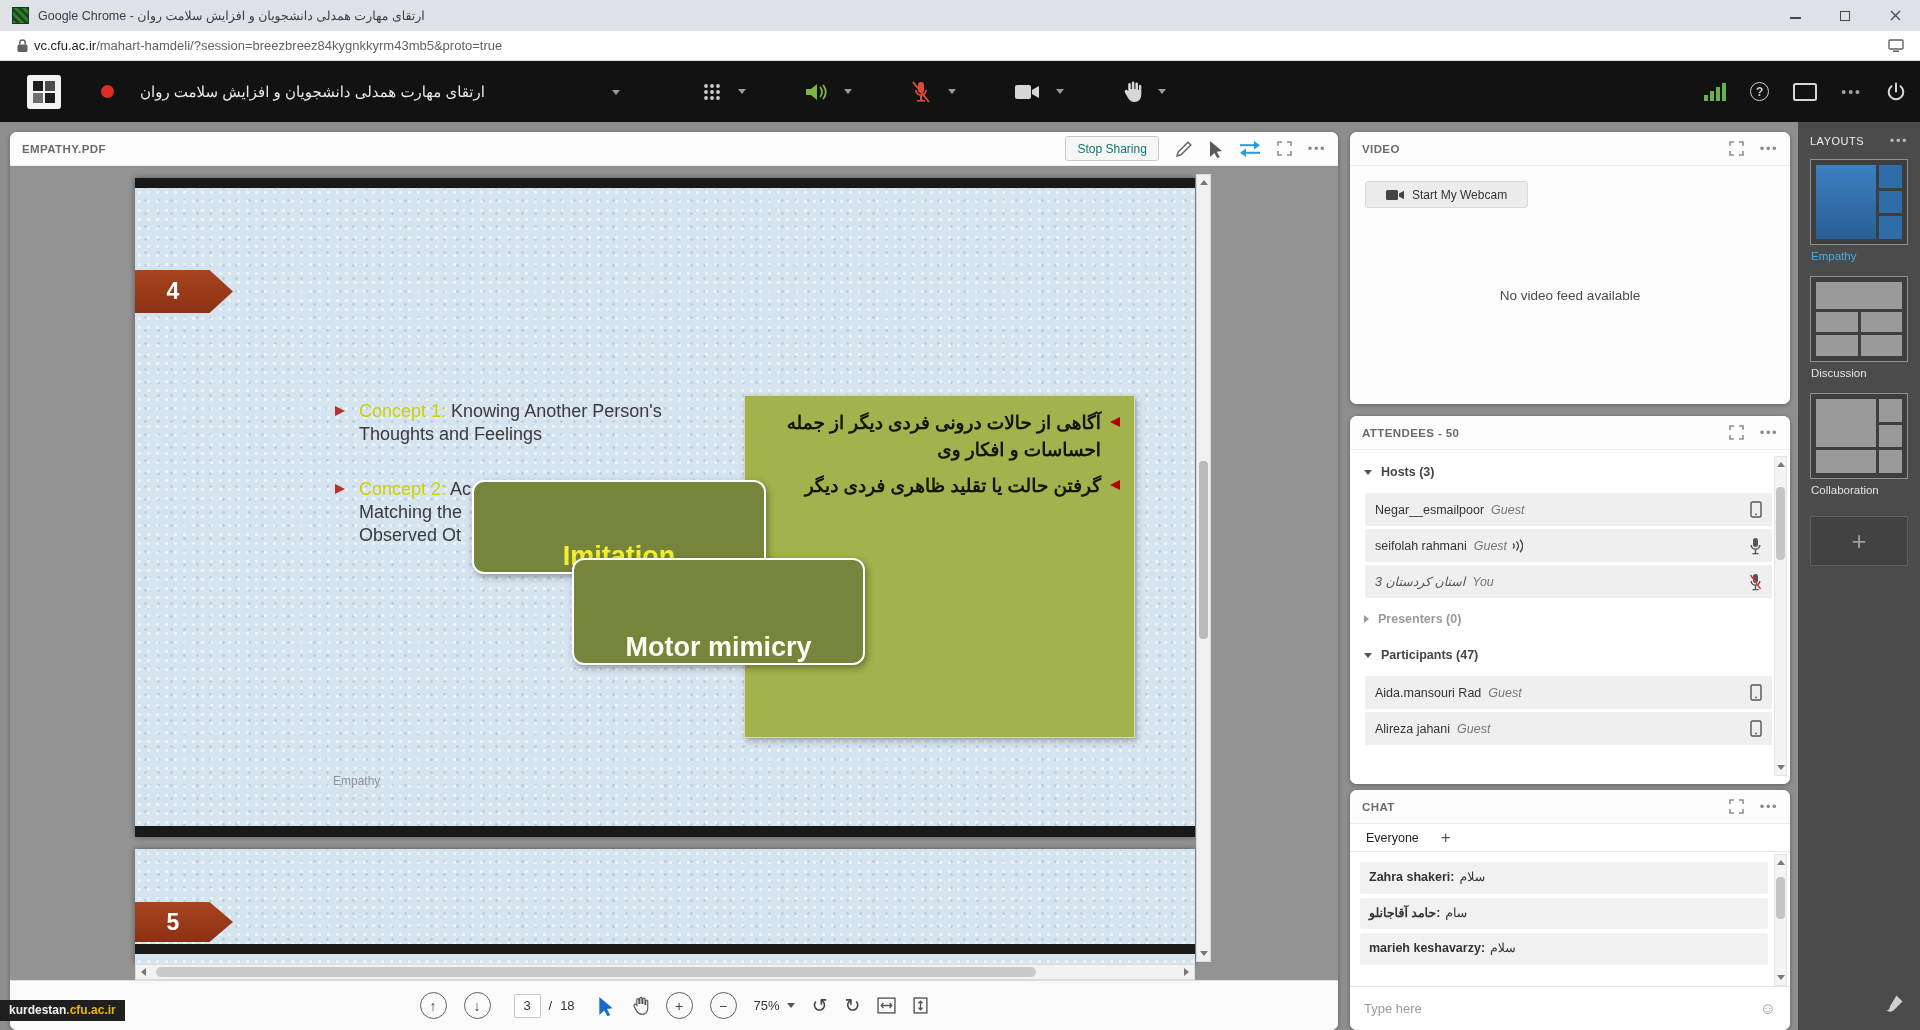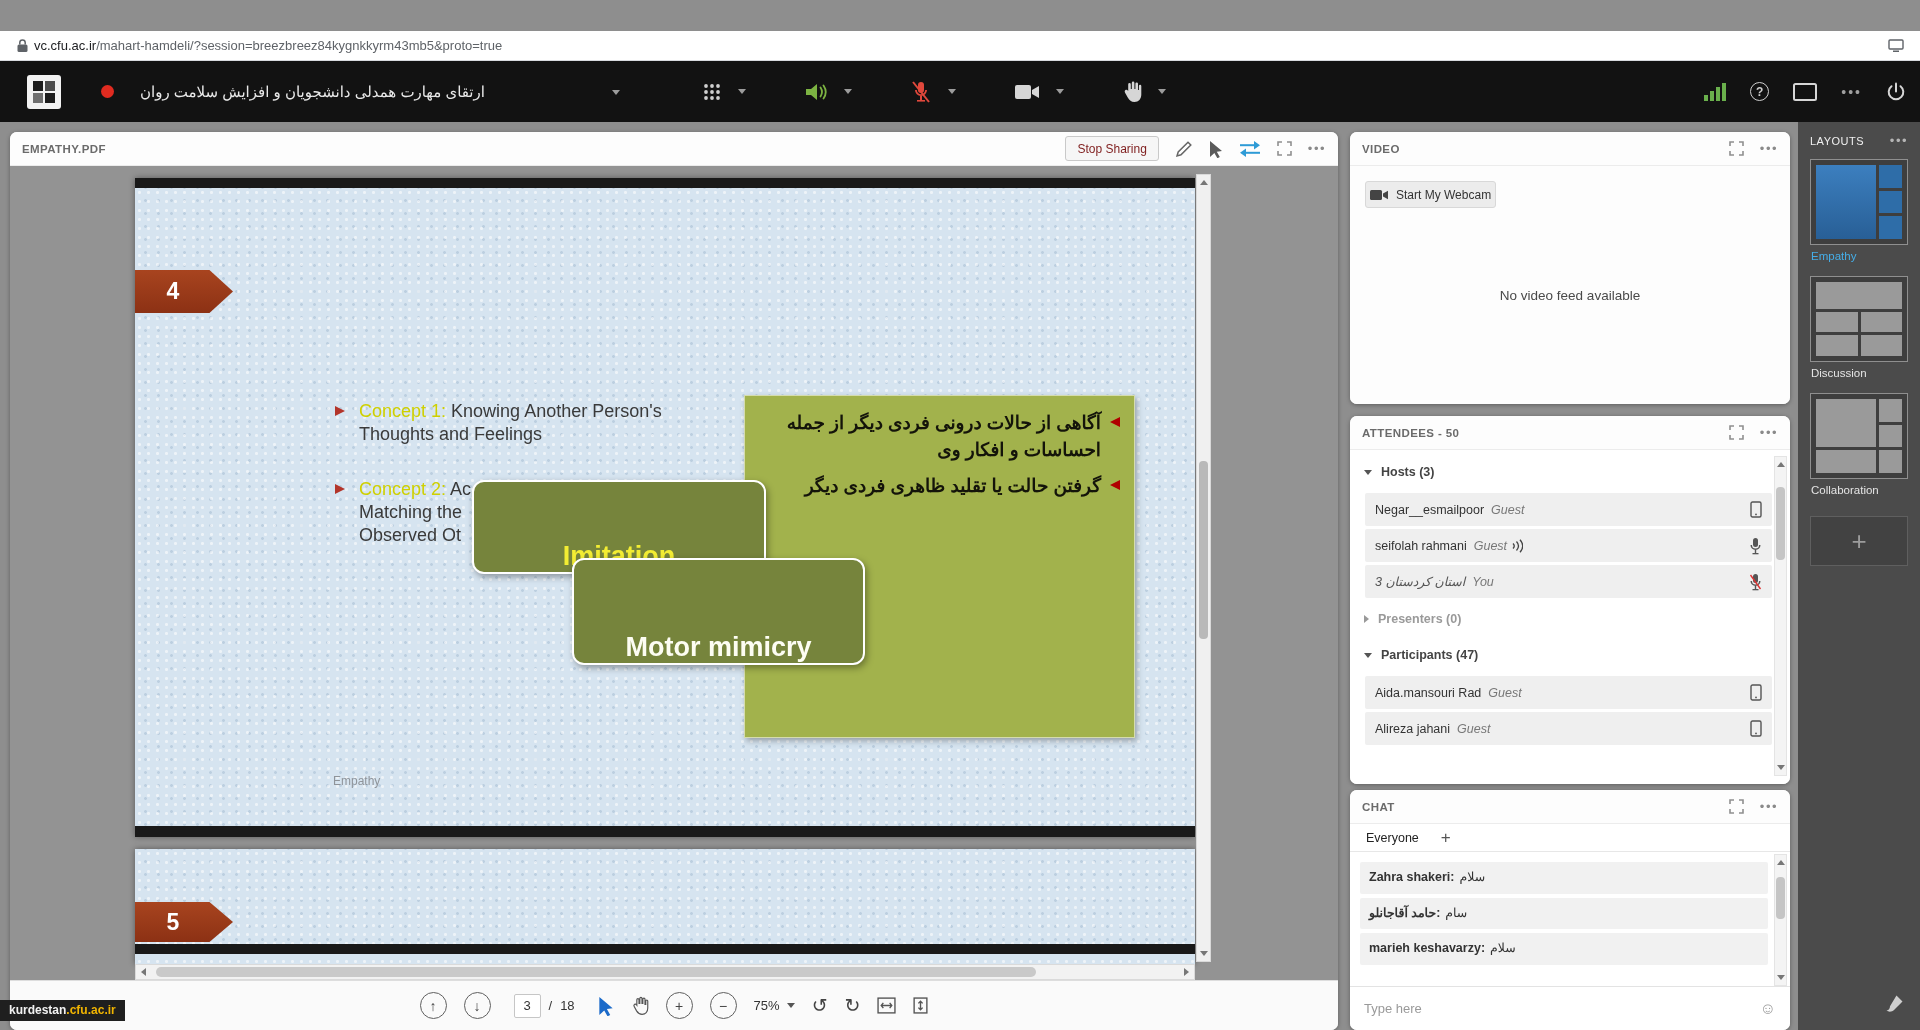--- a/index.html
+++ b/index.html
@@ -48,21 +48,21 @@
 .pod-header{height:34px;display:flex;align-items:center;padding:0 12px;background:#fdfdfd;border-bottom:1px solid #ececec}
 .pod-title{font-size:11.5px;font-weight:bold;color:#6b6b6b;letter-spacing:.4px;white-space:nowrap}
 .pod-actions{margin-left:auto;display:flex;align-items:center;gap:16px}
 
 .pod-share{left:10px;top:10px;width:1328px;height:898px}
 .pod-video{left:1350px;top:10px;width:440px;height:272px}
 .pod-att{left:1350px;top:294px;width:440px;height:368px}
 .pod-chat{left:1350px;top:668px;width:440px;height:240px}
 
 
-.stop-btn{height:25px;padding:0 11px;background:#f6f6f6;border:1px solid #c9c9c9;border-radius:3px;font-size:12px;color:#7f1d1d;display:flex;align-items:center}
+.stop-btn{height:25px;padding:0 11px;background:#f6f6f6;border:1px solid #c9c9c9;border-radius:3px;font-size:12px;color:#0f766e;display:flex;align-items:center}
 .doc-area{position:absolute;top:34px;left:0;right:0;bottom:50px;background:#939393;overflow:hidden}
 .slide-tex{background-color:#d6e4f0;background-image:
  radial-gradient(rgba(255,255,255,.55) 1.2px, rgba(255,255,255,0) 2px),
  radial-gradient(rgba(150,175,200,.4) 1px, rgba(0,0,0,0) 1.8px);
  background-size:9px 9px,13px 13px;background-position:0 0,4px 6px}
 .page1{position:absolute;left:125px;top:12px;width:1060px;height:659px;background:#fff;box-shadow:0 0 6px rgba(0,0,0,.4)}
 .p1-topbar{position:absolute;top:0;left:0;right:0;height:10px;background:#191919}
 .p1-body{position:absolute;top:10px;left:0;right:0;bottom:11px}
 .p1-botbar{position:absolute;bottom:0;left:0;right:0;height:11px;background:#191919}
 .page2{position:absolute;left:125px;top:683px;width:1060px;height:115px;box-shadow:0 0 6px rgba(0,0,0,.4)}
@@ -104,21 +104,21 @@
 .tb-circle{width:27px;height:27px;border:1.6px solid #5f5f5f;border-radius:50%;display:inline-flex;align-items:center;justify-content:center;color:#444;font-size:14px;line-height:1}
 .tb-pagenum{display:inline-flex;align-items:center;gap:8px;font-size:13px;color:#333;margin:0 6px}
 .tb-pagebox{min-width:27px;height:24px;border:1px solid #c6c6c6;background:#fff;border-radius:2px;display:inline-flex;align-items:center;justify-content:center}
 .tb-zoom{display:inline-flex;align-items:center;gap:7px;font-size:13px;color:#333}
 .chev-dark{width:0;height:0;border-left:4px solid transparent;border-right:4px solid transparent;border-top:5px solid #555;display:inline-block}
 .tb-rot{font-size:19px;color:#444;line-height:1}
 .tb-tool{display:inline-flex;align-items:center}
 
 
 .video-body{position:absolute;top:34px;left:0;right:0;bottom:0;background:#fdfdfd}
-.webcam-btn{position:absolute;left:15px;top:15px;height:27px;padding:0 4px;background:#ececec;border:1px solid #d8d8d8;border-radius:3px;display:flex;align-items:center;gap:8px;font-size:12px;color:#333}
+.webcam-btn{position:absolute;left:15px;top:15px;height:27px;padding:0 20px;background:#ececec;border:1px solid #d8d8d8;border-radius:3px;display:flex;align-items:center;gap:8px;font-size:12px;color:#333}
 .no-feed{position:absolute;top:122px;left:0;right:0;text-align:center;font-size:13.5px;color:#4a4a4a}
 
 
 .att-body{position:absolute;top:34px;left:0;right:0;bottom:0;padding-top:4px;background:#fff}
 .group-row{height:36px;display:flex;align-items:center;padding:0 14px;gap:9px;font-size:12.5px;font-weight:bold;color:#444}
 .group-row.dim{color:#9a9a9a}
 .gr-tri-dn{width:0;height:0;border-left:4.5px solid transparent;border-right:4.5px solid transparent;border-top:5.5px solid #555}
 .gr-tri-rt{width:0;height:0;border-top:4.5px solid transparent;border-bottom:4.5px solid transparent;border-left:5.5px solid #999}
 .att-row{height:33px;margin:3px 18px 3px 15px;background:#efefef;border-radius:2px;display:flex;align-items:center;padding:0 10px;font-size:12.5px}
 .att-name{color:#333;white-space:nowrap}
@@ -167,20 +167,37 @@
 
 .watermark{position:absolute;left:0;top:1000px;background:#1f1f1f;padding:3px 9px 4px;font-size:12px;font-weight:bold;z-index:60;white-space:nowrap}
 .wm-prefix{color:#f2f2f2}
 .wm-suffix{color:#f0b400}
 </style>
 </head>
 <body>
 
 <div class="screen">
 
+  <div class="titlebar">
+    <span class="favicon"></span>
+    <span class="titlebar-text" dir="rtl">ارتقای مهارت همدلی دانشجویان و افزایش سلامت روان - Google Chrome</span>
+    <div class="win-controls">
+      <span class="win-btn">
+          <span class="wb-min"></span>
+        </span>
+      <span class="win-btn">
+          <span class="wb-max"></span>
+        </span>
+      <span class="win-btn">
+        <svg width="11" height="11" viewBox="0 0 11 11">
+            <path d="M1 1l9 9M10 1l-9 9" stroke="#4a4a4a" stroke-width="1.3"></path>
+          </svg>
+      </span>
+    </div>
+  </div>
 
   <div class="addressbar">
     <svg width="13" height="15" viewBox="0 0 13 15">
         <rect x="1.5" y="6.5" width="10" height="7.5" rx="1.5" fill="#5f6368"></rect>
         <path d="M3.8 6.5V4.6a2.7 2.7 0 015.4 0v1.9" stroke="#5f6368" stroke-width="1.5" fill="none"></path>
       </svg>
     <span class="url"><span class="url-domain">vc.cfu.ac.ir</span><span class="url-path">/mahart-hamdeli/?session=breezbreez84kygnkkyrm43mb5&amp;proto=true</span></span>
     <span class="ab-right">
       <svg width="16" height="14" viewBox="0 0 16 14">
           <rect x="1" y="1" width="14" height="9" rx="1" fill="none" stroke="#5f6368" stroke-width="1.4"></rect>

